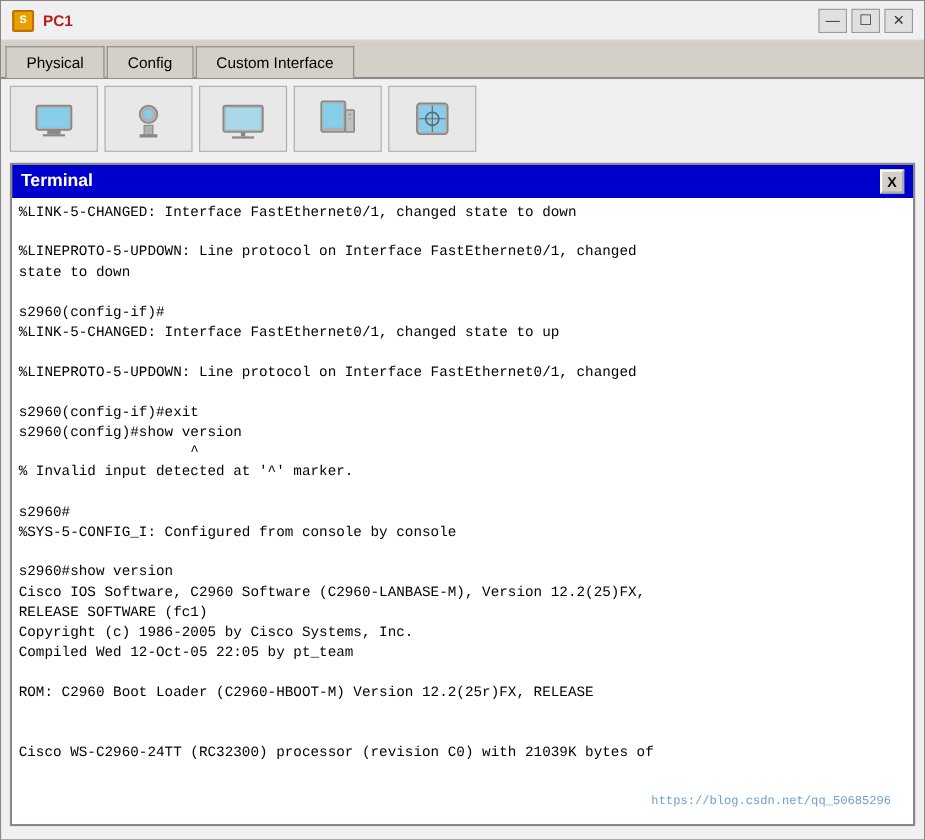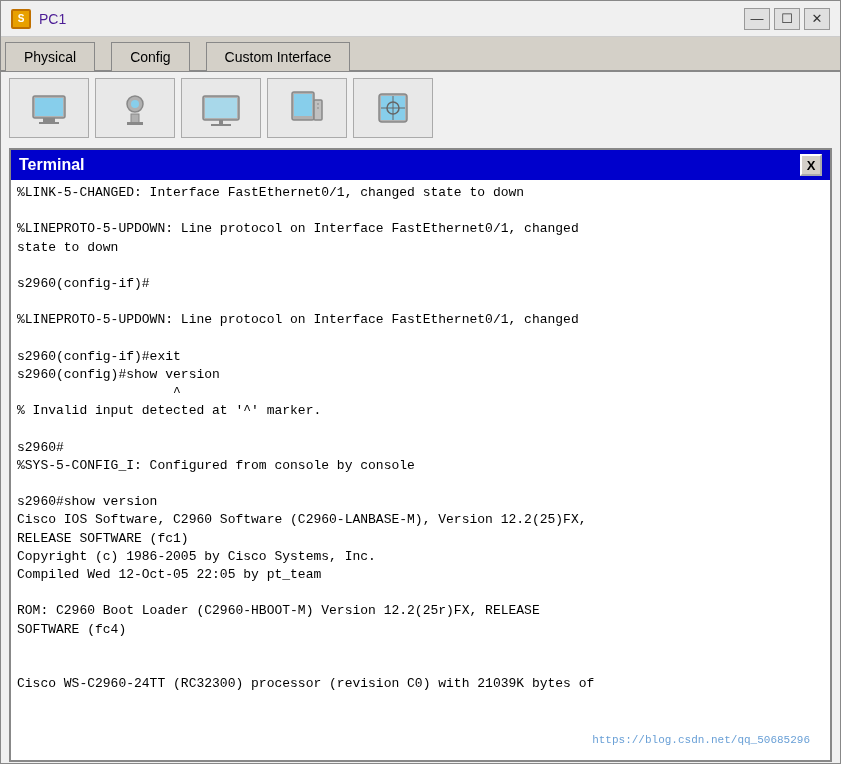--- a/index.html
+++ b/index.html
@@ -48,22 +48,22 @@
       display: flex;
       align-items: center;
       justify-content: center;
       font-size: 10px;
       color: white;
       font-weight: bold;
     }
 
     .title-text {
       font-size: 14px;
-      font-weight: normal;
-      color: #4c1d95;
+      font-weight: bold;
+      color: #b91c1c;
     }
 
     .title-bar-buttons {
       display: flex;
       gap: 4px;
     }
 
     .title-btn {
       width: 26px;
       height: 22px;
@@ -78,21 +78,21 @@
     }
 
     
     .tab-bar {
       display: flex;
       background: #d4d0c8;
       border-bottom: 2px solid #888;
       flex-shrink: 0;
       padding-top: 4px;
       padding-left: 4px;
-      gap: 16px;
+      gap: 2px;
     }
 
     .tab {
       padding: 6px 18px;
       font-size: 14px;
       cursor: pointer;
       background: #d4d0c8;
       border: 1px solid #888;
       border-bottom: none;
       color: #000;
@@ -127,21 +127,21 @@
     }
 
     .icon-box svg {
       width: 40px;
       height: 40px;
     }
 
     
     .terminal-wrapper {
       flex: 1;
-      padding: 4px 8px 1px 8px;
+      padding: 4px 8px 12px 8px;
       display: flex;
       flex-direction: column;
       overflow: hidden;
     }
 
     .terminal-window {
       flex: 1;
       display: flex;
       flex-direction: column;
       border: 2px solid #888;
@@ -297,39 +297,39 @@
         <div class="terminal-close-btn">X</div>
       </div>
 
       <div class="terminal-body" id="terminal-body">
       <div class="terminal-line">%LINK-5-CHANGED: Interface FastEthernet0/1, changed state to down</div>
           <div class="terminal-line empty">&nbsp;</div>
           <div class="terminal-line">%LINEPROTO-5-UPDOWN: Line protocol on Interface FastEthernet0/1, changed</div>
           <div class="terminal-line">state to down</div>
           <div class="terminal-line empty">&nbsp;</div>
           <div class="terminal-line">s2960(config-if)#</div>
+          <div class="terminal-line">%LINK-5-CHANGED: Interface FastEthernet0/1, changed state to up</div>
           <div class="terminal-line empty">&nbsp;</div>
           <div class="terminal-line">%LINEPROTO-5-UPDOWN: Line protocol on Interface FastEthernet0/1, changed</div>
           <div class="terminal-line empty">&nbsp;</div>
           <div class="terminal-line">s2960(config-if)#exit</div>
           <div class="terminal-line">s2960(config)#show version</div>
           <div class="terminal-line">                    ^</div>
           <div class="terminal-line">% Invalid input detected at '^' marker.</div>
           <div class="terminal-line empty">&nbsp;</div>
           <div class="terminal-line">s2960#</div>
           <div class="terminal-line">%SYS-5-CONFIG_I: Configured from console by console</div>
           <div class="terminal-line empty">&nbsp;</div>
           <div class="terminal-line">s2960#show version</div>
           <div class="terminal-line">Cisco IOS Software, C2960 Software (C2960-LANBASE-M), Version 12.2(25)FX,</div>
           <div class="terminal-line">RELEASE SOFTWARE (fc1)</div>
           <div class="terminal-line">Copyright (c) 1986-2005 by Cisco Systems, Inc.</div>
           <div class="terminal-line">Compiled Wed 12-Oct-05 22:05 by pt_team</div>
           <div class="terminal-line empty">&nbsp;</div>
           <div class="terminal-line">ROM: C2960 Boot Loader (C2960-HBOOT-M) Version 12.2(25r)FX, RELEASE</div>
-          <div class="terminal-line">SOFTWARE (fc4)</div>
           <div class="terminal-line empty">&nbsp;</div>
           <div class="terminal-line empty">&nbsp;</div>
           <div class="terminal-line">Cisco WS-C2960-24TT (RC32300) processor (revision C0) with 21039K bytes of</div>
           <div class="watermark">https://blog.csdn.net/qq_50685296</div>
         </div>
     </div>
   </div>
 </div>
 
 </body></html>

